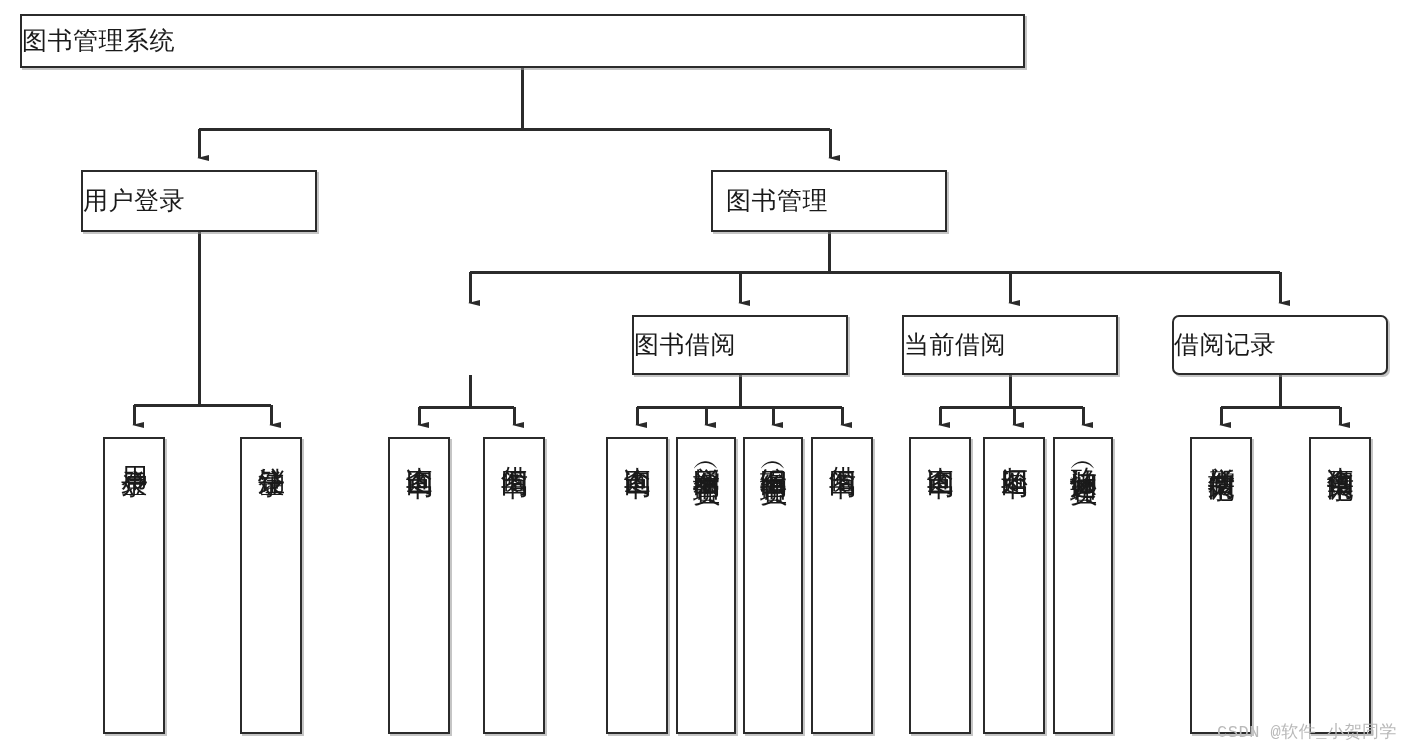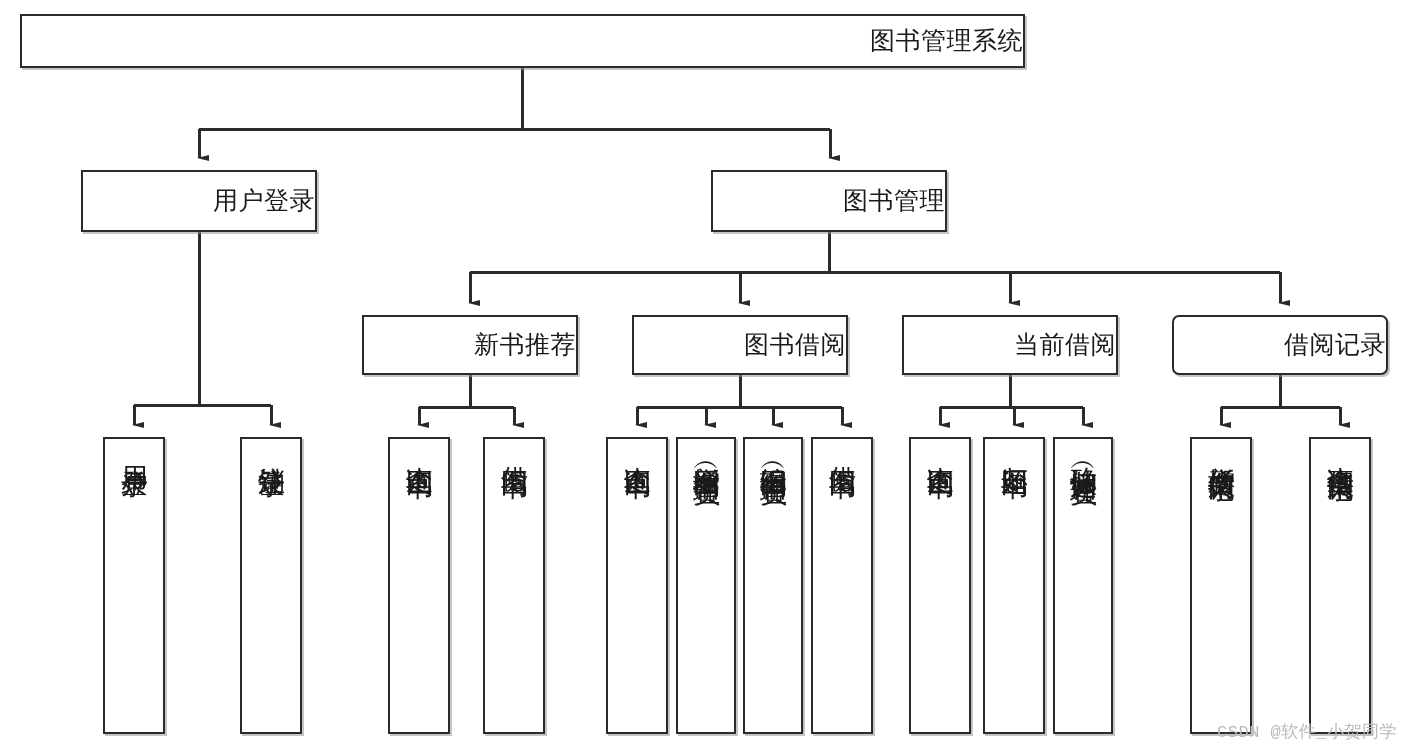--- a/index.html
+++ b/index.html
@@ -23,21 +23,21 @@
     height: 747px;
     pointer-events: none;
   }
   .node {
     position: absolute;
     background: #ffffff;
     border: 2px solid #2b2b2b;
     box-shadow: 2px 2px 0 0 rgba(150,150,150,0.55);
     display: flex;
     align-items: center;
-    justify-content: flex-end;
+    justify-content: flex-start;
     color: #1a1a1a;
   }
   .node-label {
     color: #1a1a1a;
     line-height: 1.18;
     text-align: center;
     white-space: pre;
   }
   .node.horiz .node-label {
     writing-mode: horizontal-tb;
@@ -122,27 +122,24 @@
     </g>
   </svg>
 
   <div class="node horiz" style="left: 20px; top: 14px; width: 1005px; height: 54px;">
     <span class="node-label">图书管理系统</span>
   </div>
 
   <div class="node horiz" style="left: 81px; top: 170px; width: 236px; height: 62px;">
     <span class="node-label">用户登录</span>
   </div>
-  <div class="node horiz" style="left: 711px; top: 170px; width: 236px; height: 62px;">
+  <div class="node horiz" style="left: 711px; top: 170px; width: 236px; height: 62px; padding-left: 13px;">
     <span class="node-label">图书管理</span>
   </div>
 
-  <div class="node horiz" style="left: 362px; top: 315px; width: 216px; height: 60px;">
-    <span class="node-label">新书推荐</span>
-  </div>
   <div class="node horiz" style="left: 902px; top: 315px; width: 216px; height: 60px;">
     <span class="node-label">当前借阅</span>
   </div>
   <div class="node horiz" style="left: 632px; top: 315px; width: 216px; height: 60px;">
     <span class="node-label">图书借阅</span>
   </div>
   <div class="node horiz" style="left: 1172px; top: 315px; width: 216px; height: 60px; border-radius: 7px;">
     <span class="node-label">借阅记录</span>
   </div>
 

